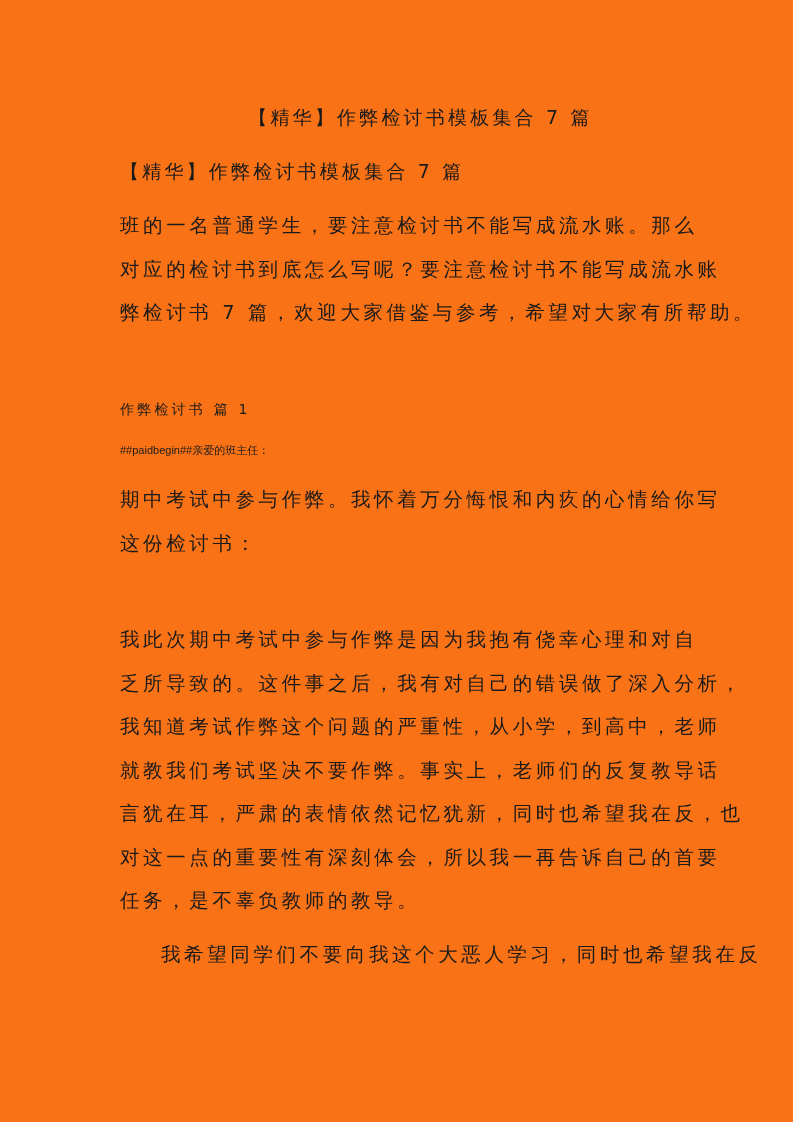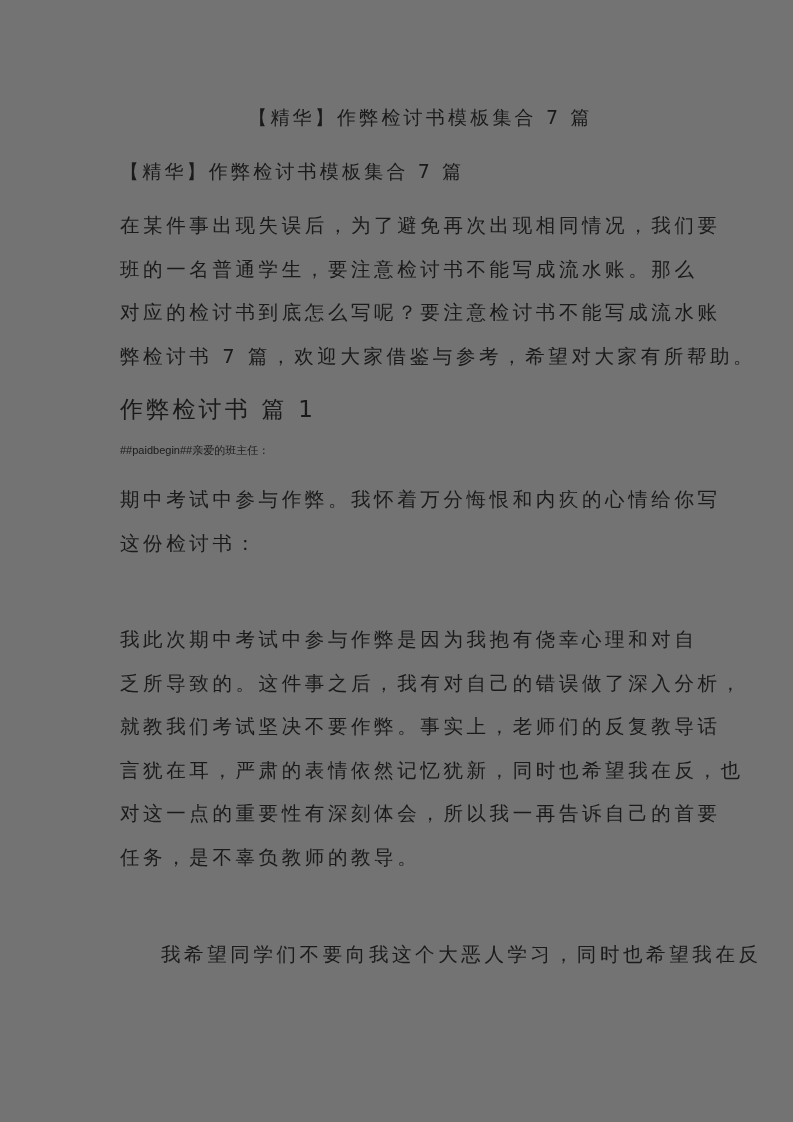--- a/index.html
+++ b/index.html
@@ -1,62 +1,62 @@
 <!DOCTYPE html>
 <html><head>
   <meta charset="utf-8">
   <style>
     html, body { margin: 0; padding: 0; background: #ffffff; }
     body { width: 793px; height: 1122px; position: relative; overflow: hidden;
            font-family: "DejaVu Sans", "Liberation Sans", sans-serif; color: #1a1a1a; }
-    .page { position: absolute; left: 0; top: 0; width: 793px; height: 1122px; background: #737373; }
+    .page { position: absolute; left: 0; top: 0; width: 793px; height: 1122px; background: #f97316; }
     .title { position: absolute; top: 102px; left: 0; width: 793px; text-align: center;
              padding-left: 48px; box-sizing: border-box;
              font-size: 19px; letter-spacing: 3.2px; line-height: 30px; }
     .subtitle { position: absolute; top: 156px; left: 120px; font-size: 19px;
                 letter-spacing: 3.2px; line-height: 30px; }
     .para { position: absolute; left: 120px; width: 556px; font-size: 19.5px;
             line-height: 43.5px; letter-spacing: 3.6px; text-align: justify; }
     .para .line { display: block; white-space: nowrap; height: 43.5px; }
-    .heading { position: absolute; left: 120px; top: 394px; font-size: 23px;
+    .heading { position: absolute; left: 120px; top: 394px; font-size: 14px;
                letter-spacing: 3.2px; line-height: 30px; }
     .small { position: absolute; left: 120px; top: 441px; font-size: 11px; line-height: 18px;
              letter-spacing: 0px; }
     .small .latin { font-family: "Liberation Sans", sans-serif; }
   </style>
 </head>
 <body>
 
 <div class="page">
 
   <div class="title">【精华】作弊检讨书模板集合 7 篇</div>
 
   <div class="subtitle">【精华】作弊检讨书模板集合 7 篇</div>
 
   <div class="para" style="top:204px;">
-    <span class="line">在某件事出现失误后，为了避免再次出现相同情况，我们要</span>
     <span class="line">班的一名普通学生，要注意检讨书不能写成流水账。那么</span>
     <span class="line">对应的检讨书到底怎么写呢？要注意检讨书不能写成流水账</span>
     <span class="line">弊检讨书 7 篇，欢迎大家借鉴与参考，希望对大家有所帮助。</span>
   </div>
 
   <div class="heading">作弊检讨书  篇 1</div>
 
   <div class="small">
     <span class="latin">##paidbegin##</span><span>亲爱的班主任：</span>
   </div>
 
   <div class="para" style="top:478px;">
     <span class="line">期中考试中参与作弊。我怀着万分悔恨和内疚的心情给你写</span>
     <span class="line">这份检讨书：</span>
   </div>
 
   <div class="para" style="top:618px;">
     <span class="line">我此次期中考试中参与作弊是因为我抱有侥幸心理和对自</span>
     <span class="line">乏所导致的。这件事之后，我有对自己的错误做了深入分析，</span>
+    <span class="line">我知道考试作弊这个问题的严重性，从小学，到高中，老师</span>
     <span class="line">就教我们考试坚决不要作弊。事实上，老师们的反复教导话</span>
     <span class="line">言犹在耳，严肃的表情依然记忆犹新，同时也希望我在反，也</span>
     <span class="line">对这一点的重要性有深刻体会，所以我一再告诉自己的首要</span>
     <span class="line">任务，是不辜负教师的教导。</span>
   </div>
 
   <div class="para" style="top:933px;margin-left:41px;">
     <span class="line">我希望同学们不要向我这个大恶人学习，同时也希望我在反</span>
   </div>
 

